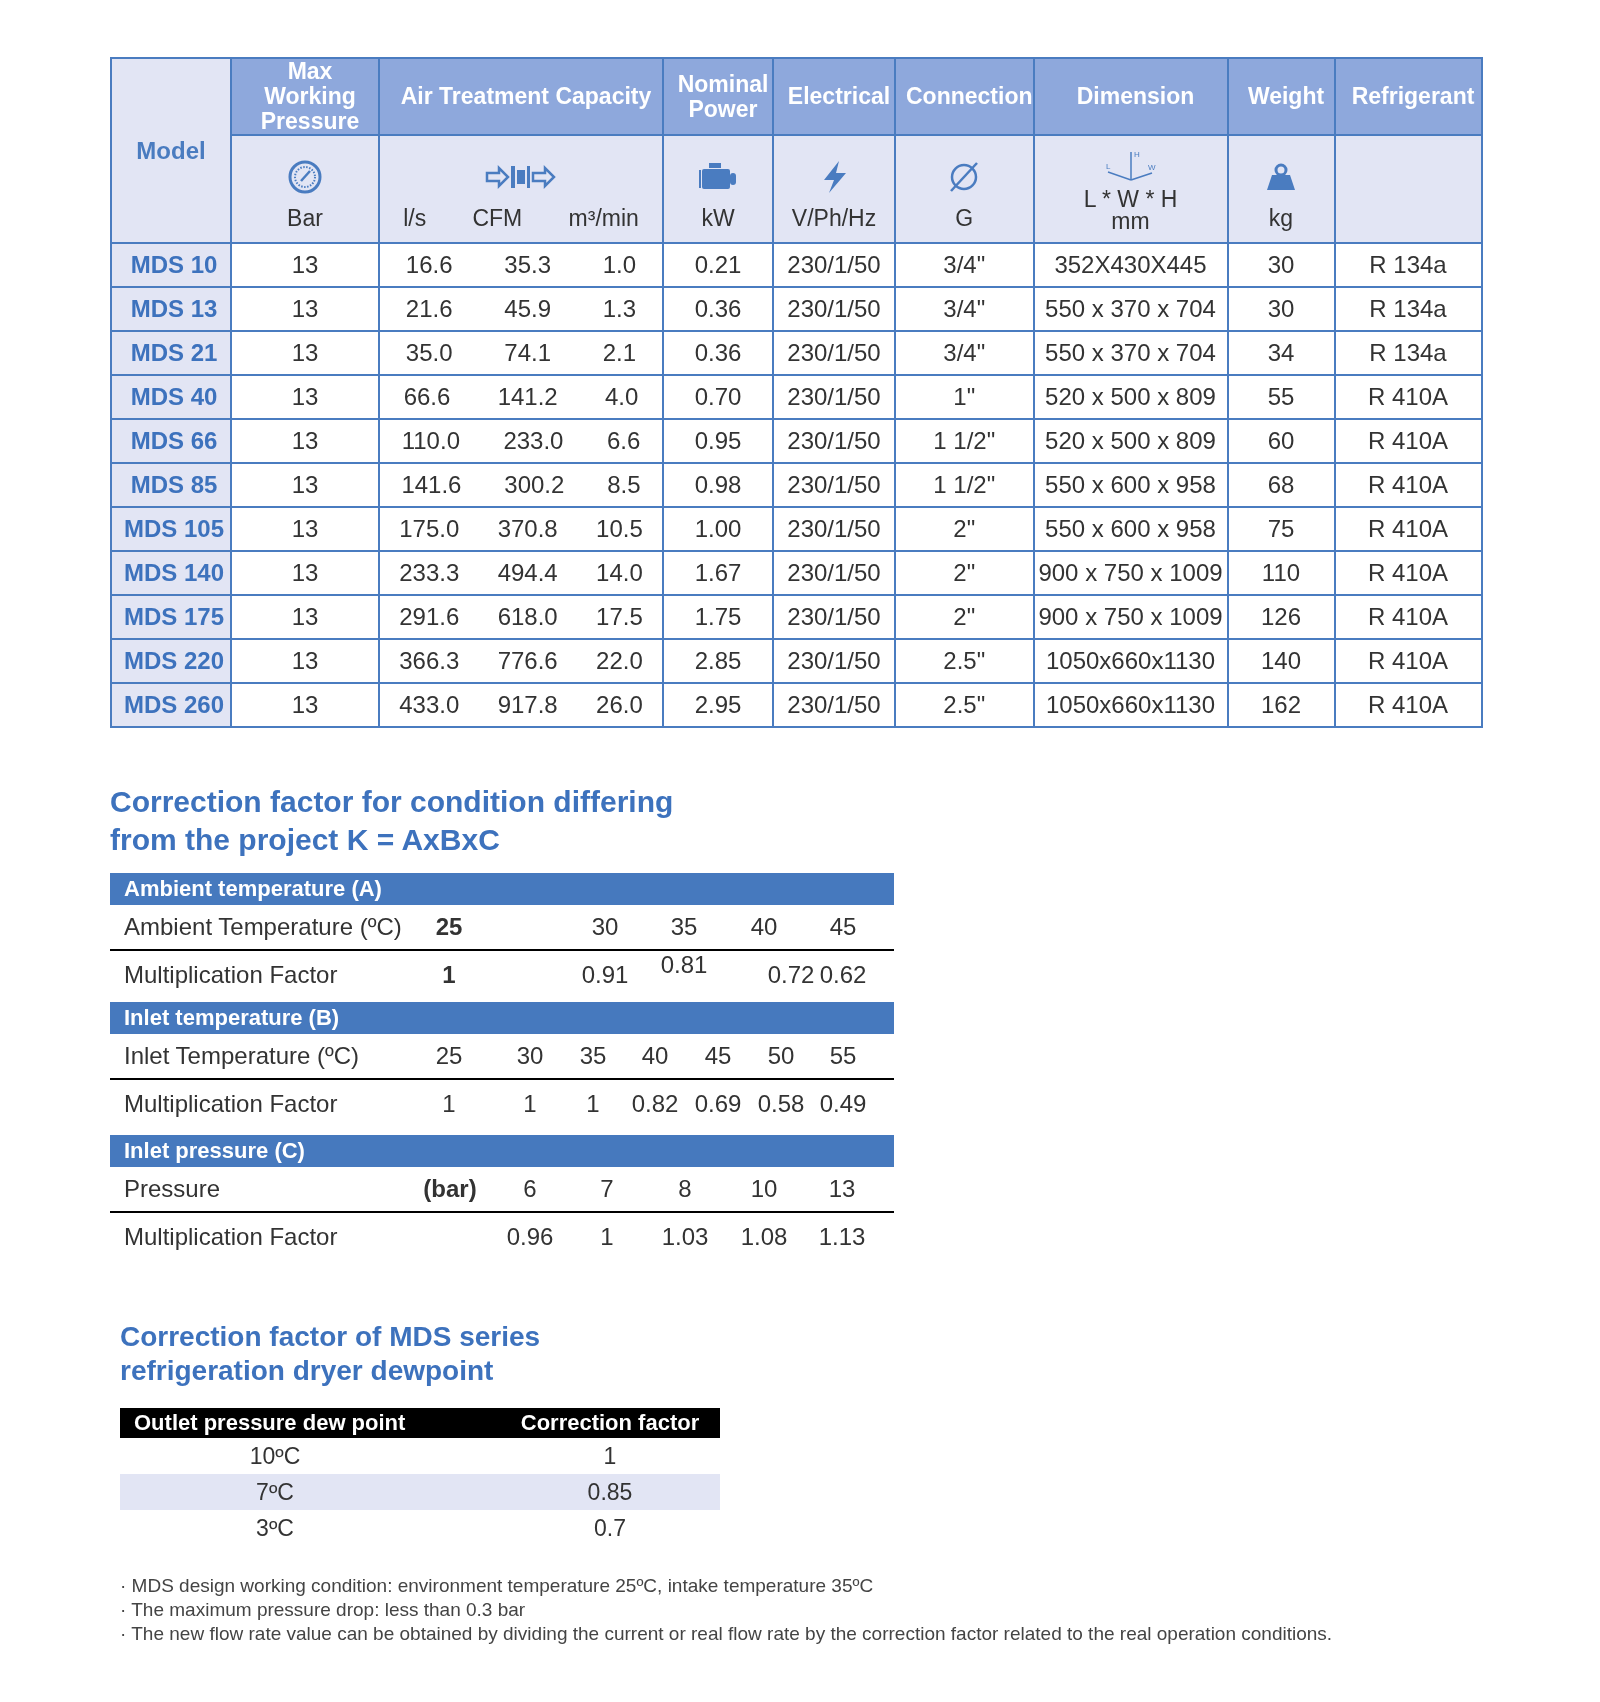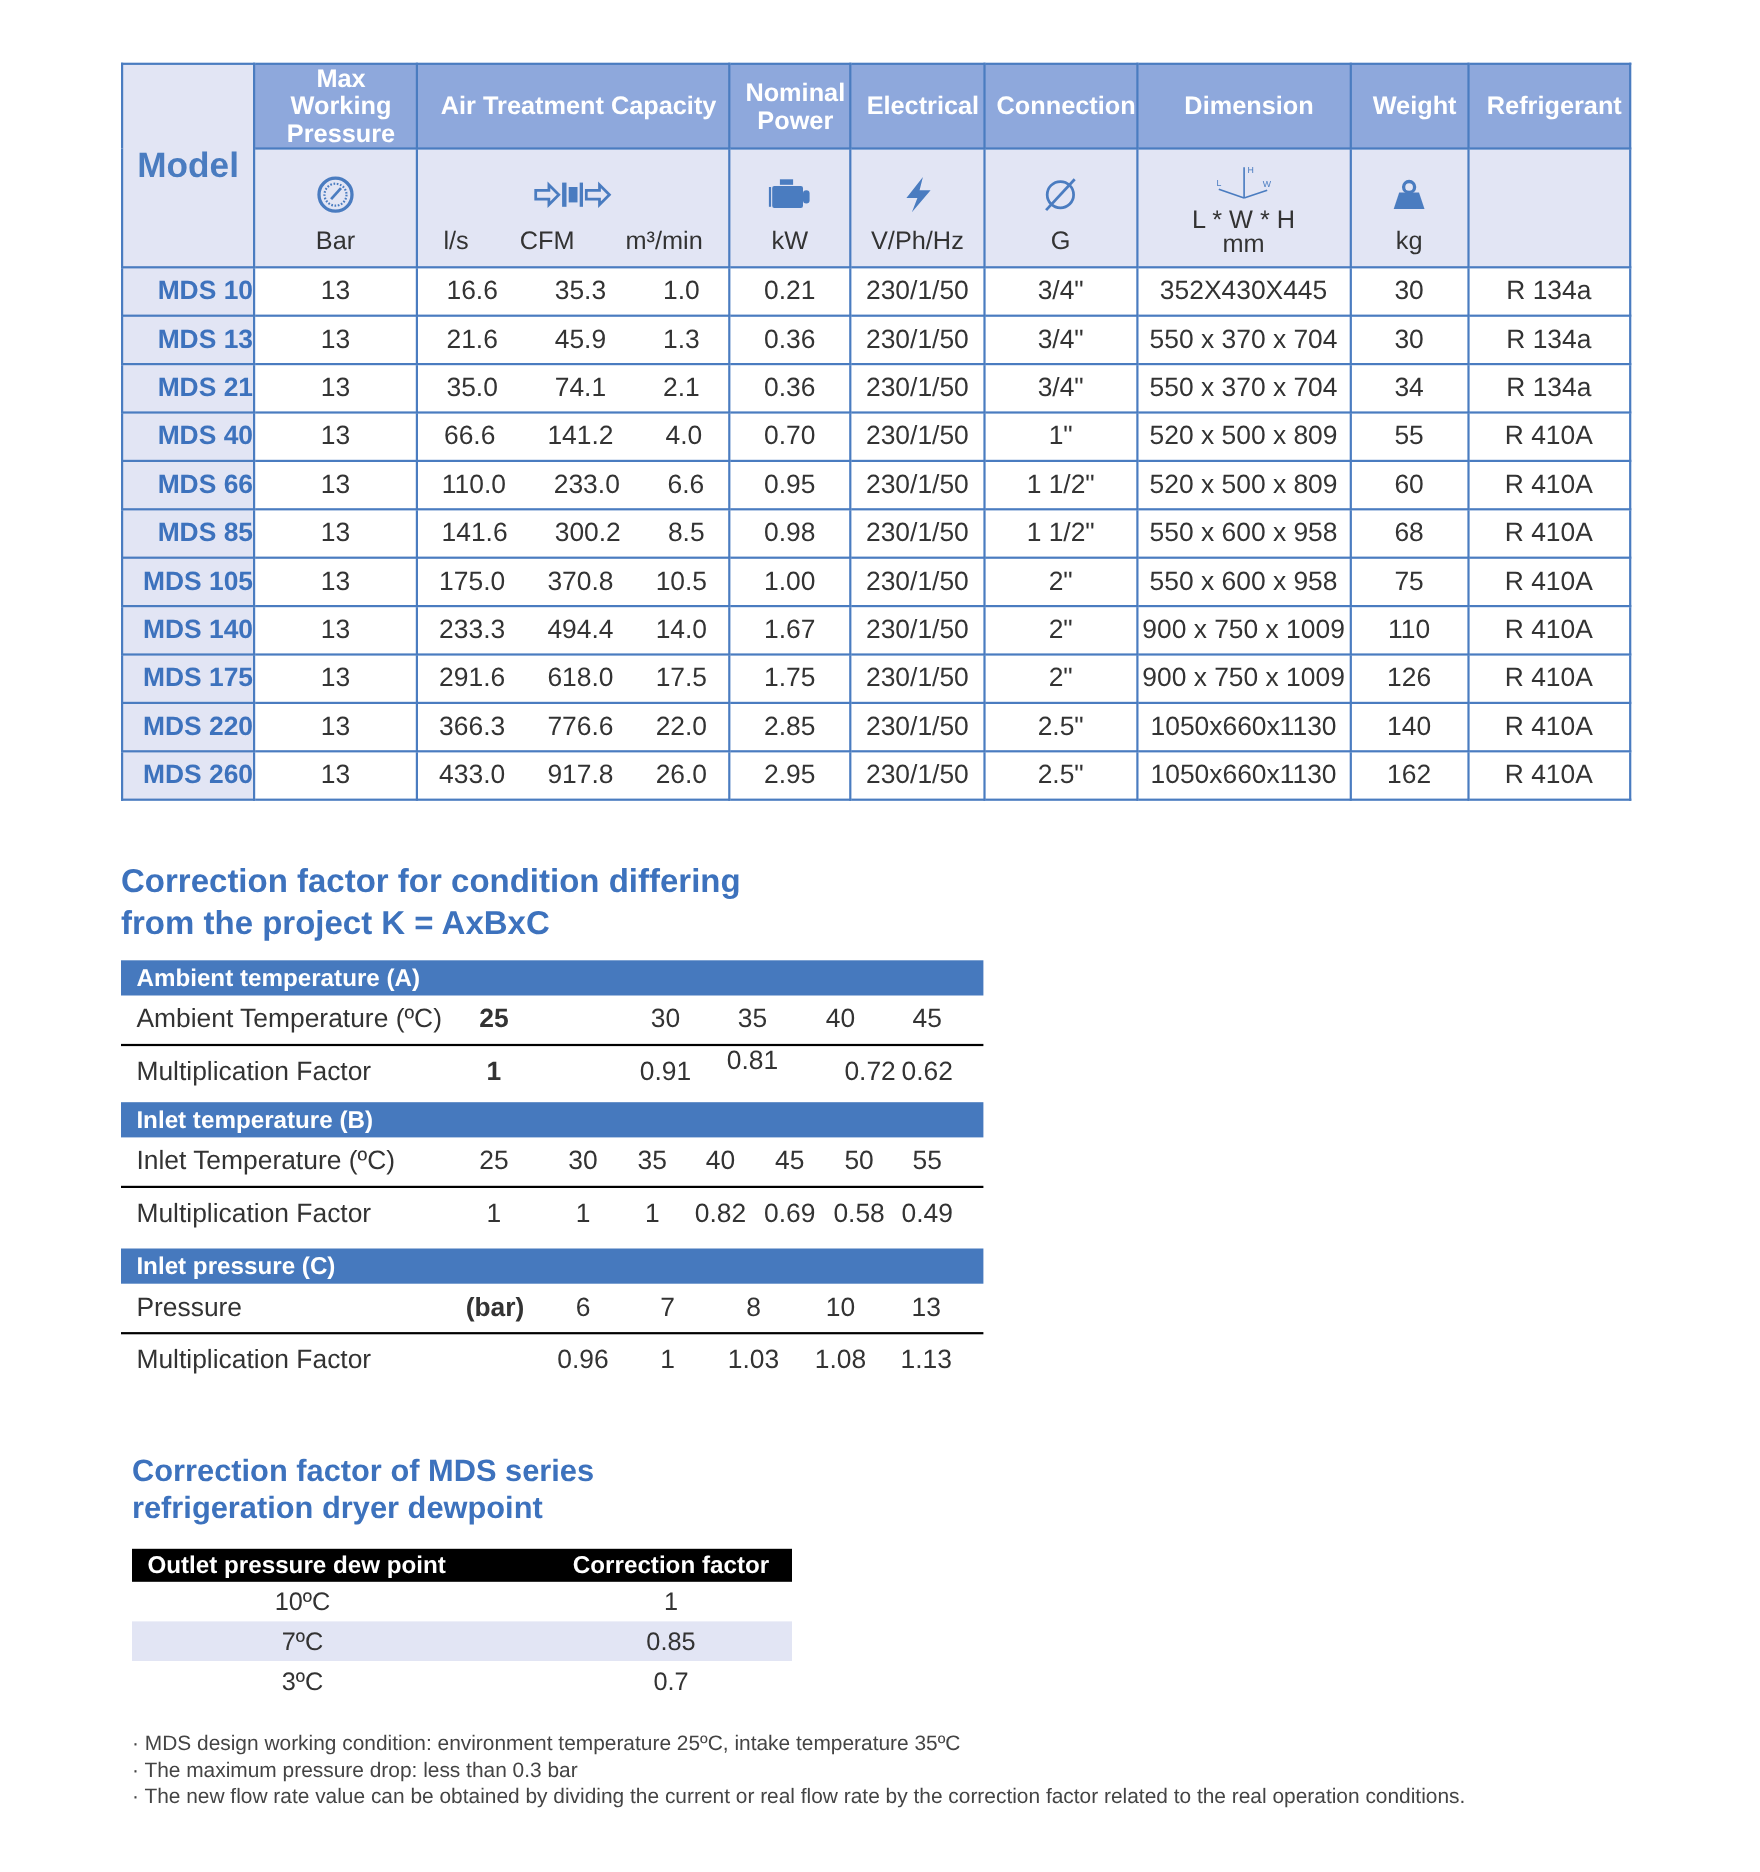--- a/index.html
+++ b/index.html
@@ -4,22 +4,22 @@
 <style>
   html, body { margin:0; padding:0; background:#ffffff; }
   body { width:1600px; height:1702px; position:relative; font-family:"Liberation Sans", sans-serif; color:#333; }
   .abs { position:absolute; }
 
   
   table.spec { position:absolute; left:110px; top:57px; border-collapse:collapse; table-layout:fixed; }
   table.spec td, table.spec th { border:2px solid #4a7cc0; padding:0; text-align:center; }
   table.spec th.hd { background:#8ea8dc; color:#fff; font-weight:bold; font-size:23px; line-height:25px; height:70px;padding-left:10px; }
   table.spec td.sub { background:#e2e5f4; color:#333; font-size:23px; height:96px; vertical-align:bottom; padding-bottom:10px; }
-  table.spec td.model-hd { background:#e2e5f4; color:#4a7cc0; font-weight:bold; font-size:32px;margin-left:34px; }
-  table.spec td.model { background:#e2e5f4; color:#3d72bd; font-weight:bold; font-size:24px; text-align:right; padding-left:6px; }
+  table.spec td.model-hd { background:#e2e5f4; color:#4a7cc0; font-weight:bold; font-size:24px;margin-left:34px; }
+  table.spec td.model { background:#e2e5f4; color:#3d72bd; font-weight:bold; font-size:24px; text-align:center; padding-left:6px; }
   table.spec td.val { font-size:24px; color:#333; height:42px; background:#fff; }
   .iconbox { display:block; height:40px; margin:0 auto 8px; }
   .cap-units { display:flex; justify-content:space-around; }
 
   
   .h2 { color:#3d72bd; font-weight:bold; font-size:30px; line-height:38px; }
 
   
   .ctable { position:absolute; left:110px; width:784px; }
   .band { background:#4679be; color:#fff; font-weight:bold; font-size:22px; height:32px; line-height:32px; padding-left:14px; }

